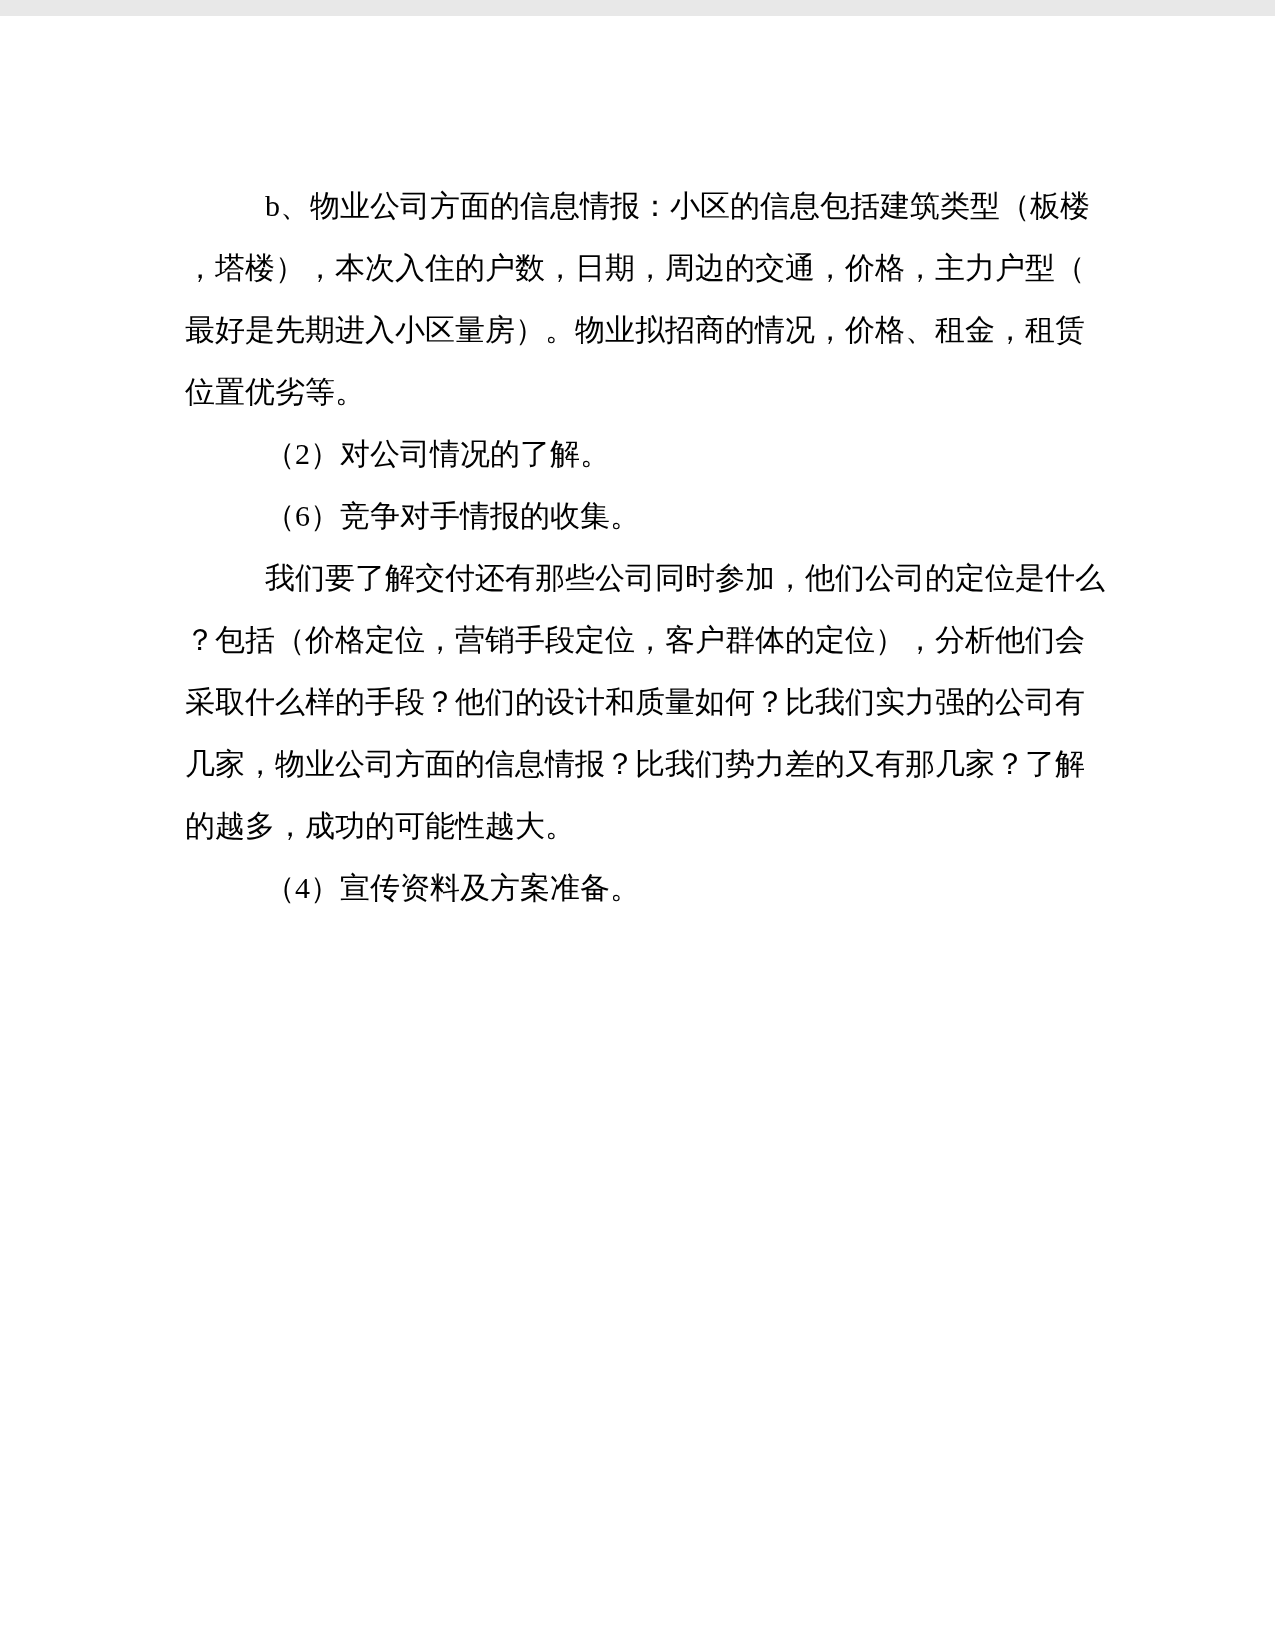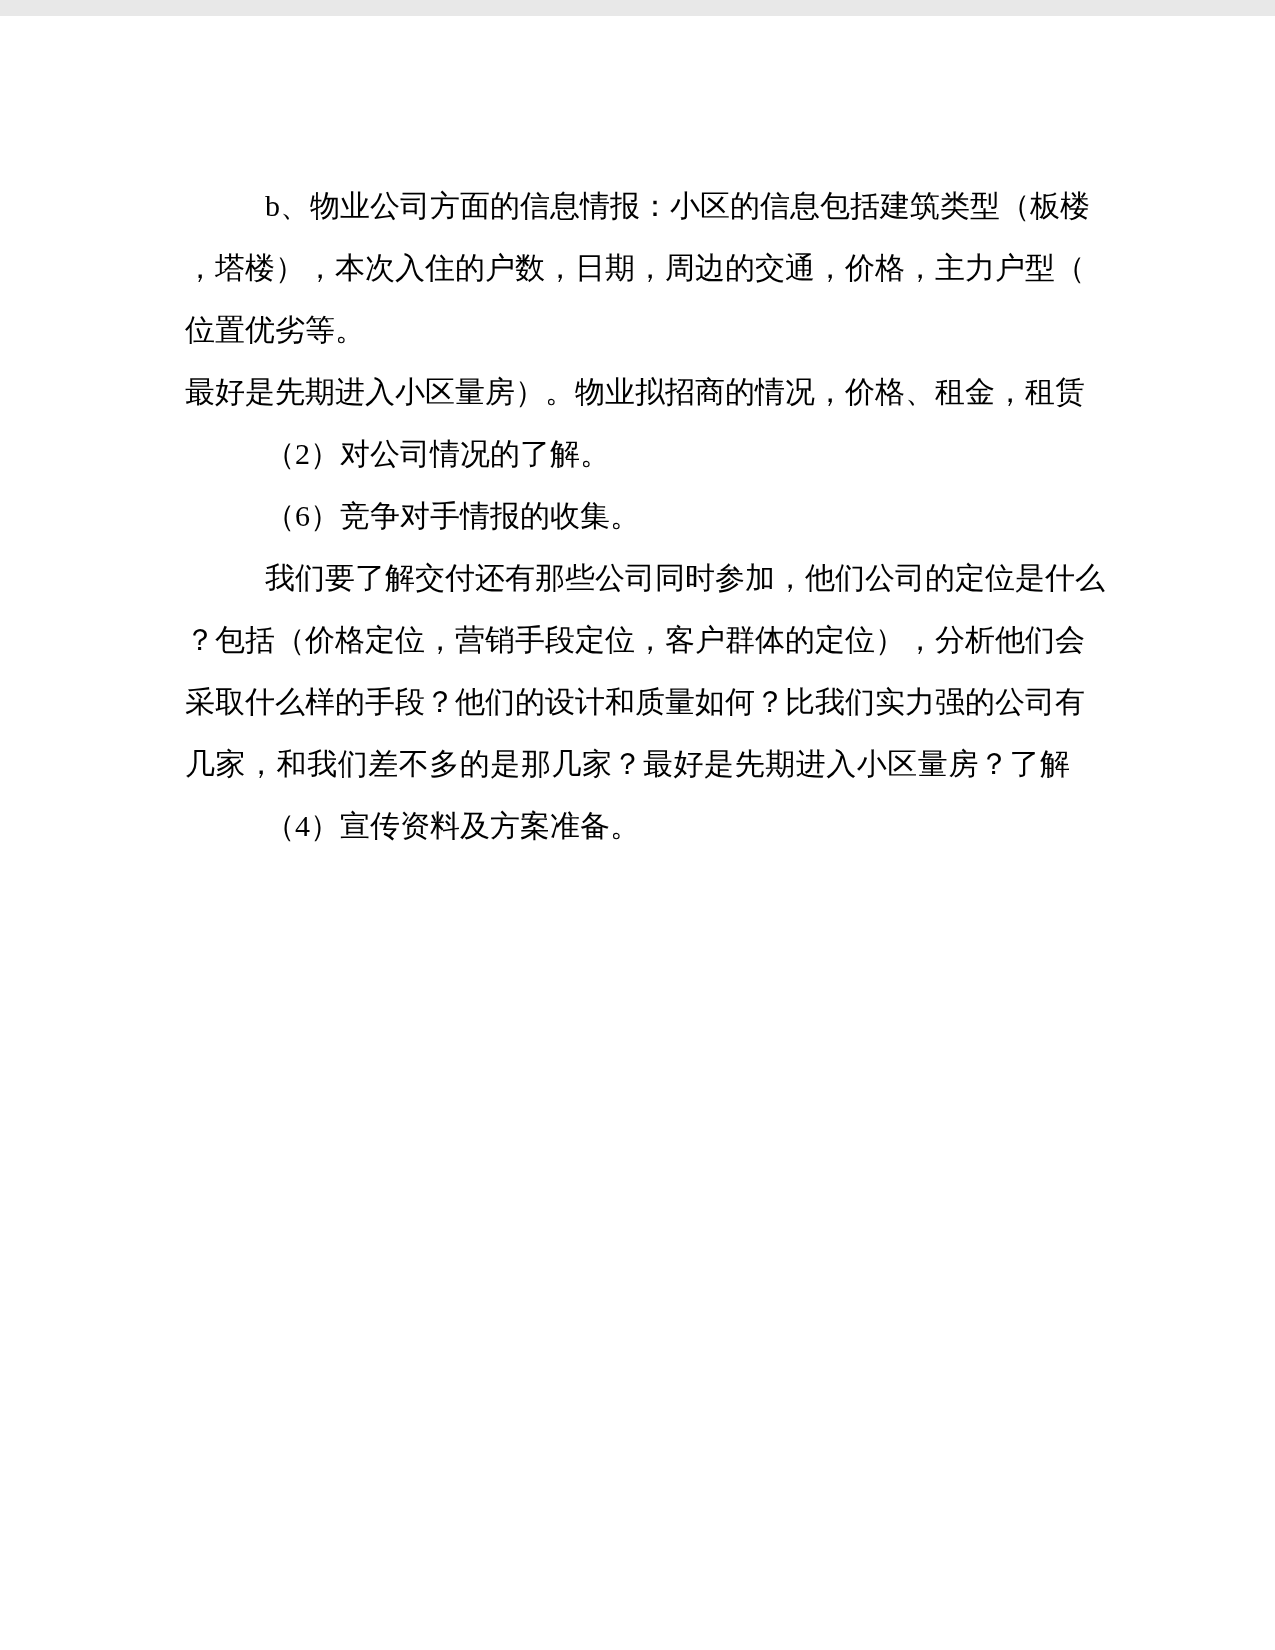--- a/index.html
+++ b/index.html
@@ -48,38 +48,39 @@
 </style>
 </head>
 <body>
 
 <div class="page">
   <div class="text-block">
 
     <div class="paragraph">
       <div class="line indent">b、物业公司方面的信息情报：小区的信息包括建筑类型（板楼</div>
       <div class="line">，塔楼），本次入住的户数，日期，周边的交通，价格，主力户型（</div>
+      <div class="line">最好是先期进入小区量房）。物业拟招商的情况，价格、租金，租赁</div>
       <div class="line end">位置优劣等。</div>
-      <div class="line">最好是先期进入小区量房）。物业拟招商的情况，价格、租金，租赁</div>
     </div>
 
     <div class="paragraph">
       <div class="line indent end">（2）对公司情况的了解。</div>
     </div>
 
 
     <div class="paragraph">
       <div class="line indent end">（6）竞争对手情报的收集。</div>
     </div>
 
     <div class="paragraph">
       <div class="line indent">我们要了解交付还有那些公司同时参加，他们公司的定位是什么</div>
       <div class="line">？包括（价格定位，营销手段定位，客户群体的定位），分析他们会</div>
       <div class="line">采取什么样的手段？他们的设计和质量如何？比我们实力强的公司有</div>
-      <div class="line">几家，和我们差不多的是那几家？最好是先期进入小区量房？了解</div>
+      <div class="line">几家，物业公司方面的信息情报？比我们势力差的又有那几家？了解</div>
+      <div class="line end">的越多，成功的可能性越大。</div>
     </div>
 
     <div class="paragraph">
       <div class="line indent end">（4）宣传资料及方案准备。</div>
     </div>
 
 
   </div>
 </div>
 

